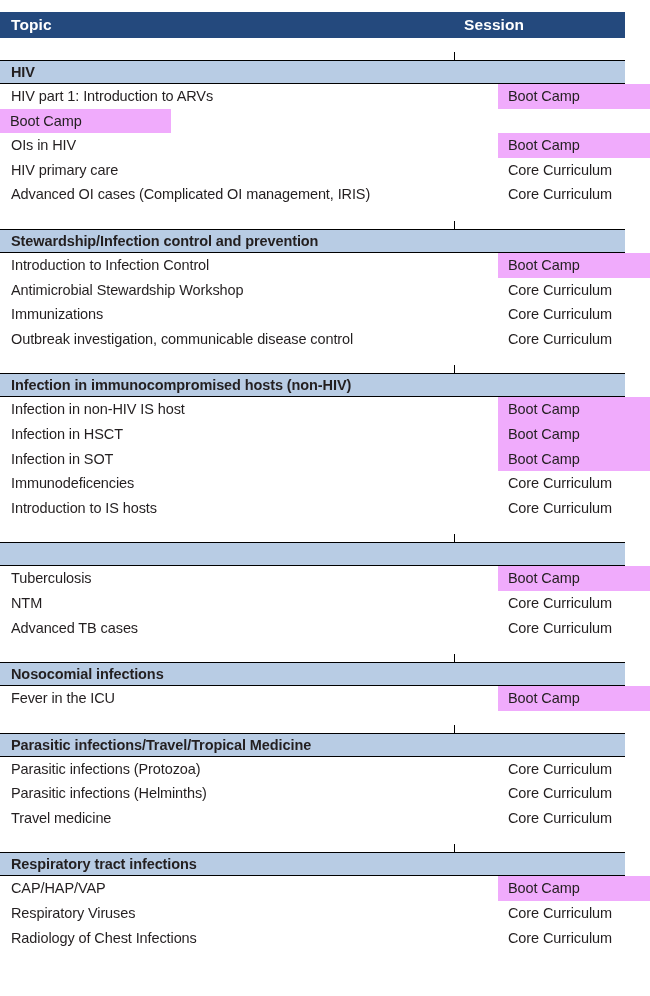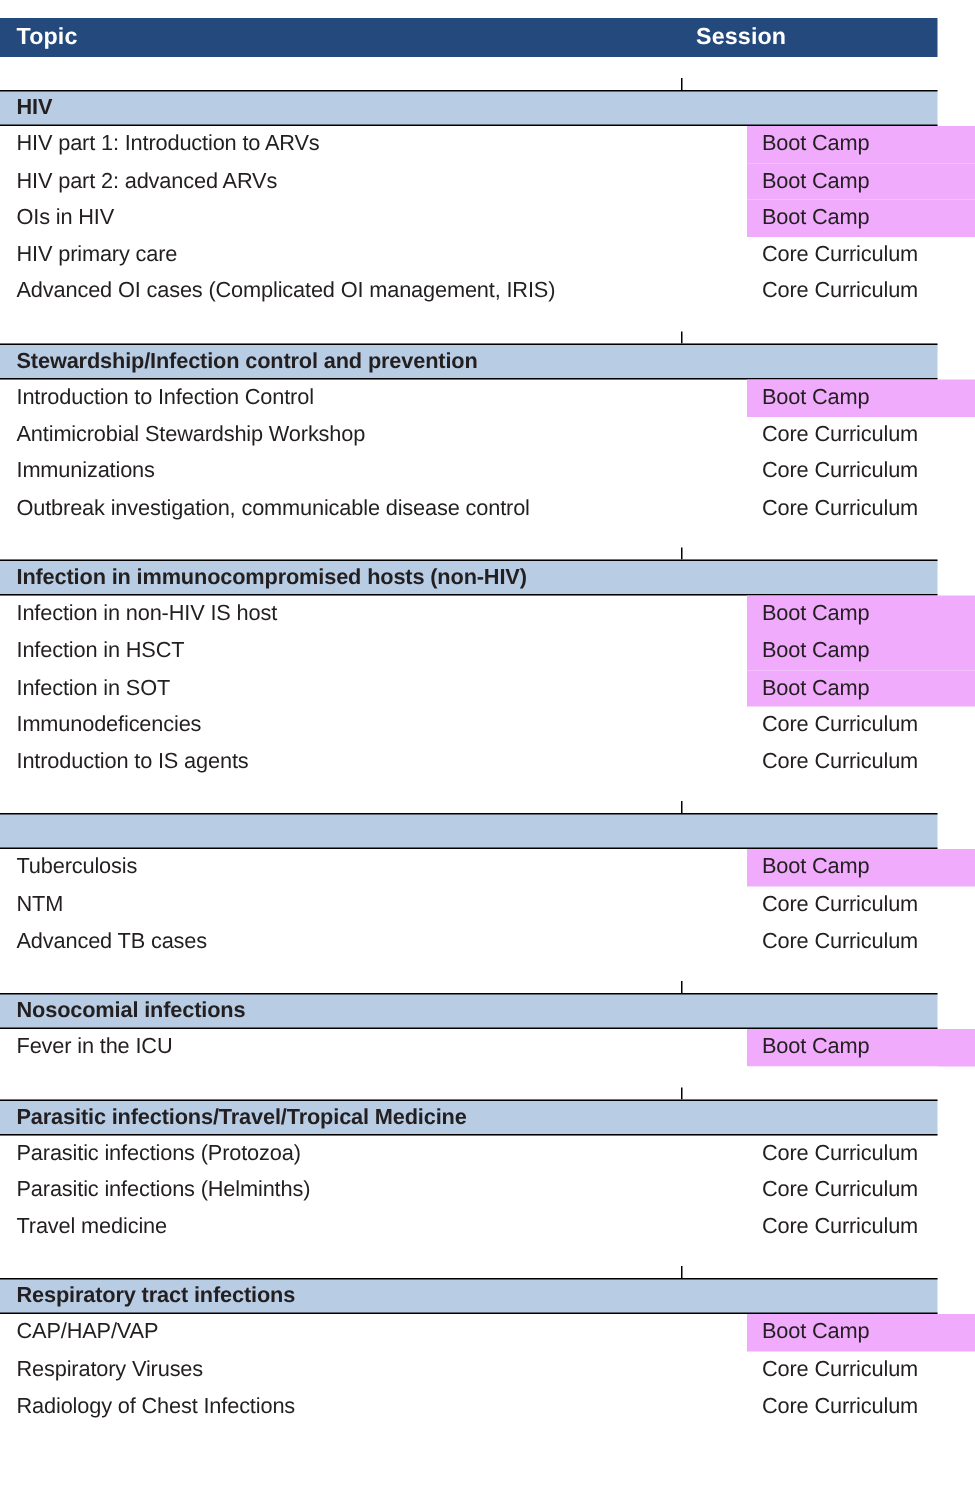--- a/index.html
+++ b/index.html
@@ -123,21 +123,20 @@
         </div>
         <div class="row section-band">
           <div class="col-topic section-title">HIV</div>
           <div class="col-session"></div>
         </div>
         <div class="row data-row">
           <div class="col-topic">HIV part 1: Introduction to ARVs</div>
           <div class="col-session boot">Boot Camp</div>
         </div>
         <div class="row data-row">
-          <div class="col-topic">HIV part 2: advanced ARVs</div>
           <div class="col-session boot">Boot Camp</div>
         </div>
         <div class="row data-row">
           <div class="col-topic">OIs in HIV</div>
           <div class="col-session boot">Boot Camp</div>
         </div>
         <div class="row data-row">
           <div class="col-topic">HIV primary care</div>
           <div class="col-session">Core Curriculum</div>
         </div>
@@ -189,21 +188,21 @@
         </div>
         <div class="row data-row">
           <div class="col-topic">Infection in SOT</div>
           <div class="col-session boot">Boot Camp</div>
         </div>
         <div class="row data-row">
           <div class="col-topic">Immunodeficencies</div>
           <div class="col-session">Core Curriculum</div>
         </div>
         <div class="row data-row">
-          <div class="col-topic">Introduction to IS agents</div>
+          <div class="col-topic">Introduction to IS hosts</div>
           <div class="col-session">Core Curriculum</div>
         </div>
       </div>
       <div class="group">
         <div class="row spacer">
           <div class="tick"></div>
         </div>
         <div class="row section-band">
           <div class="col-session"></div>
         </div>

